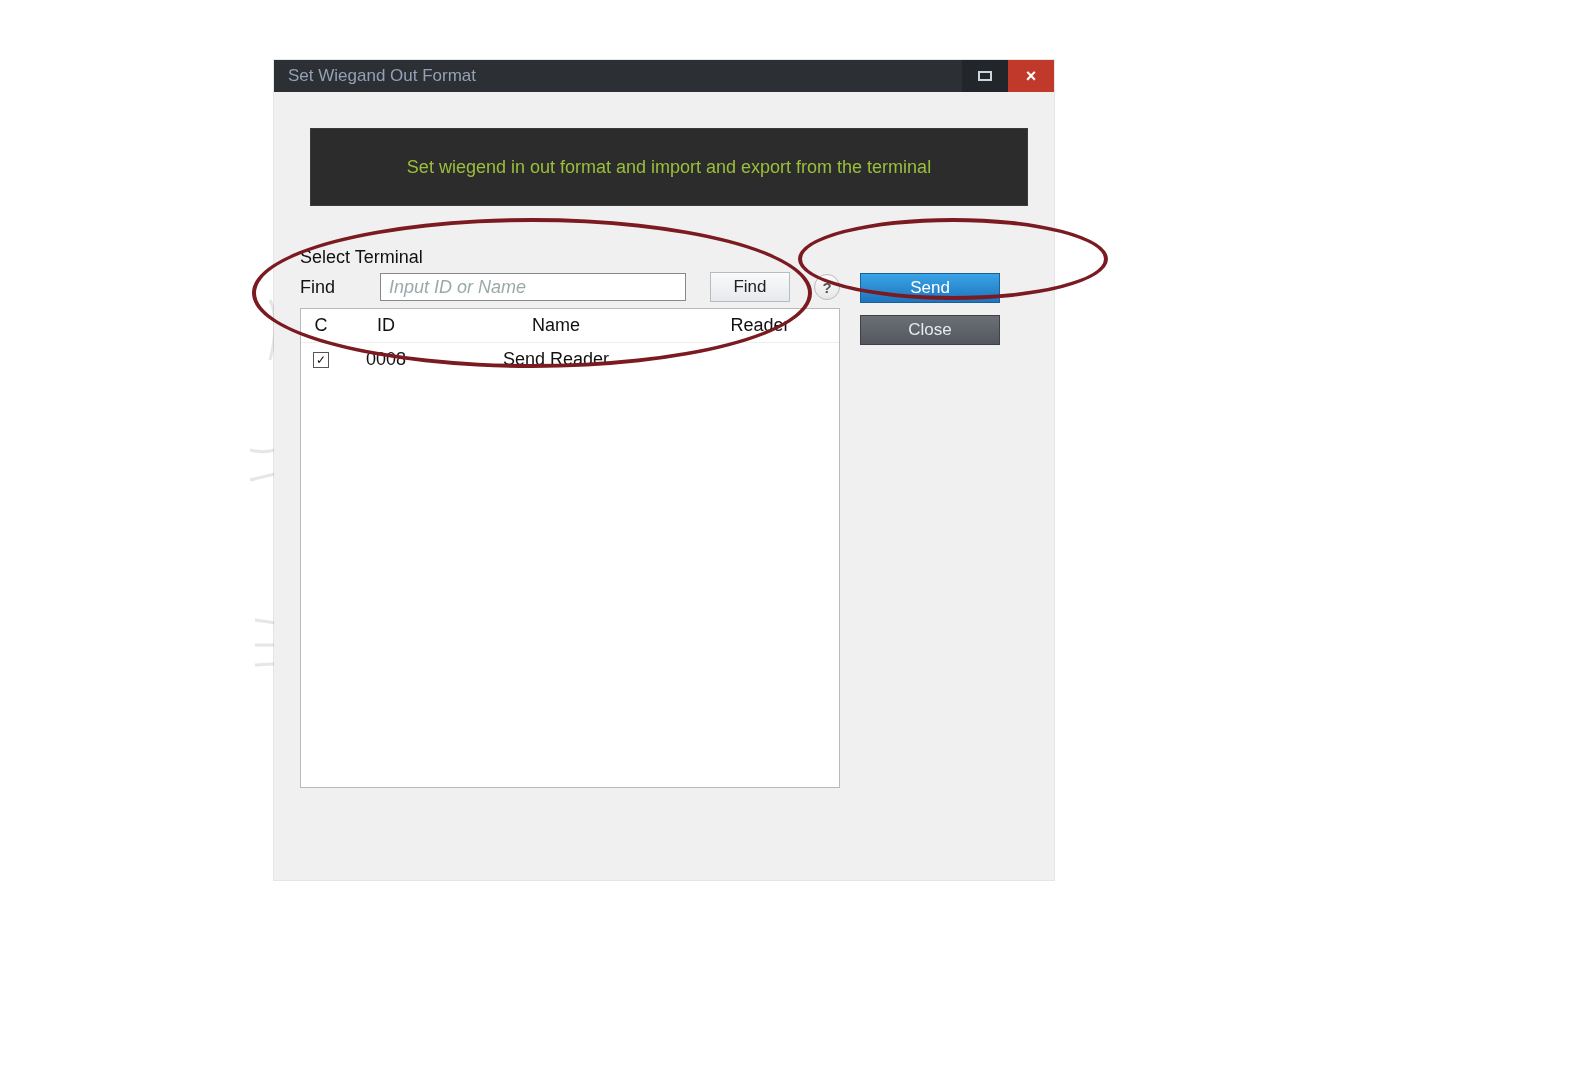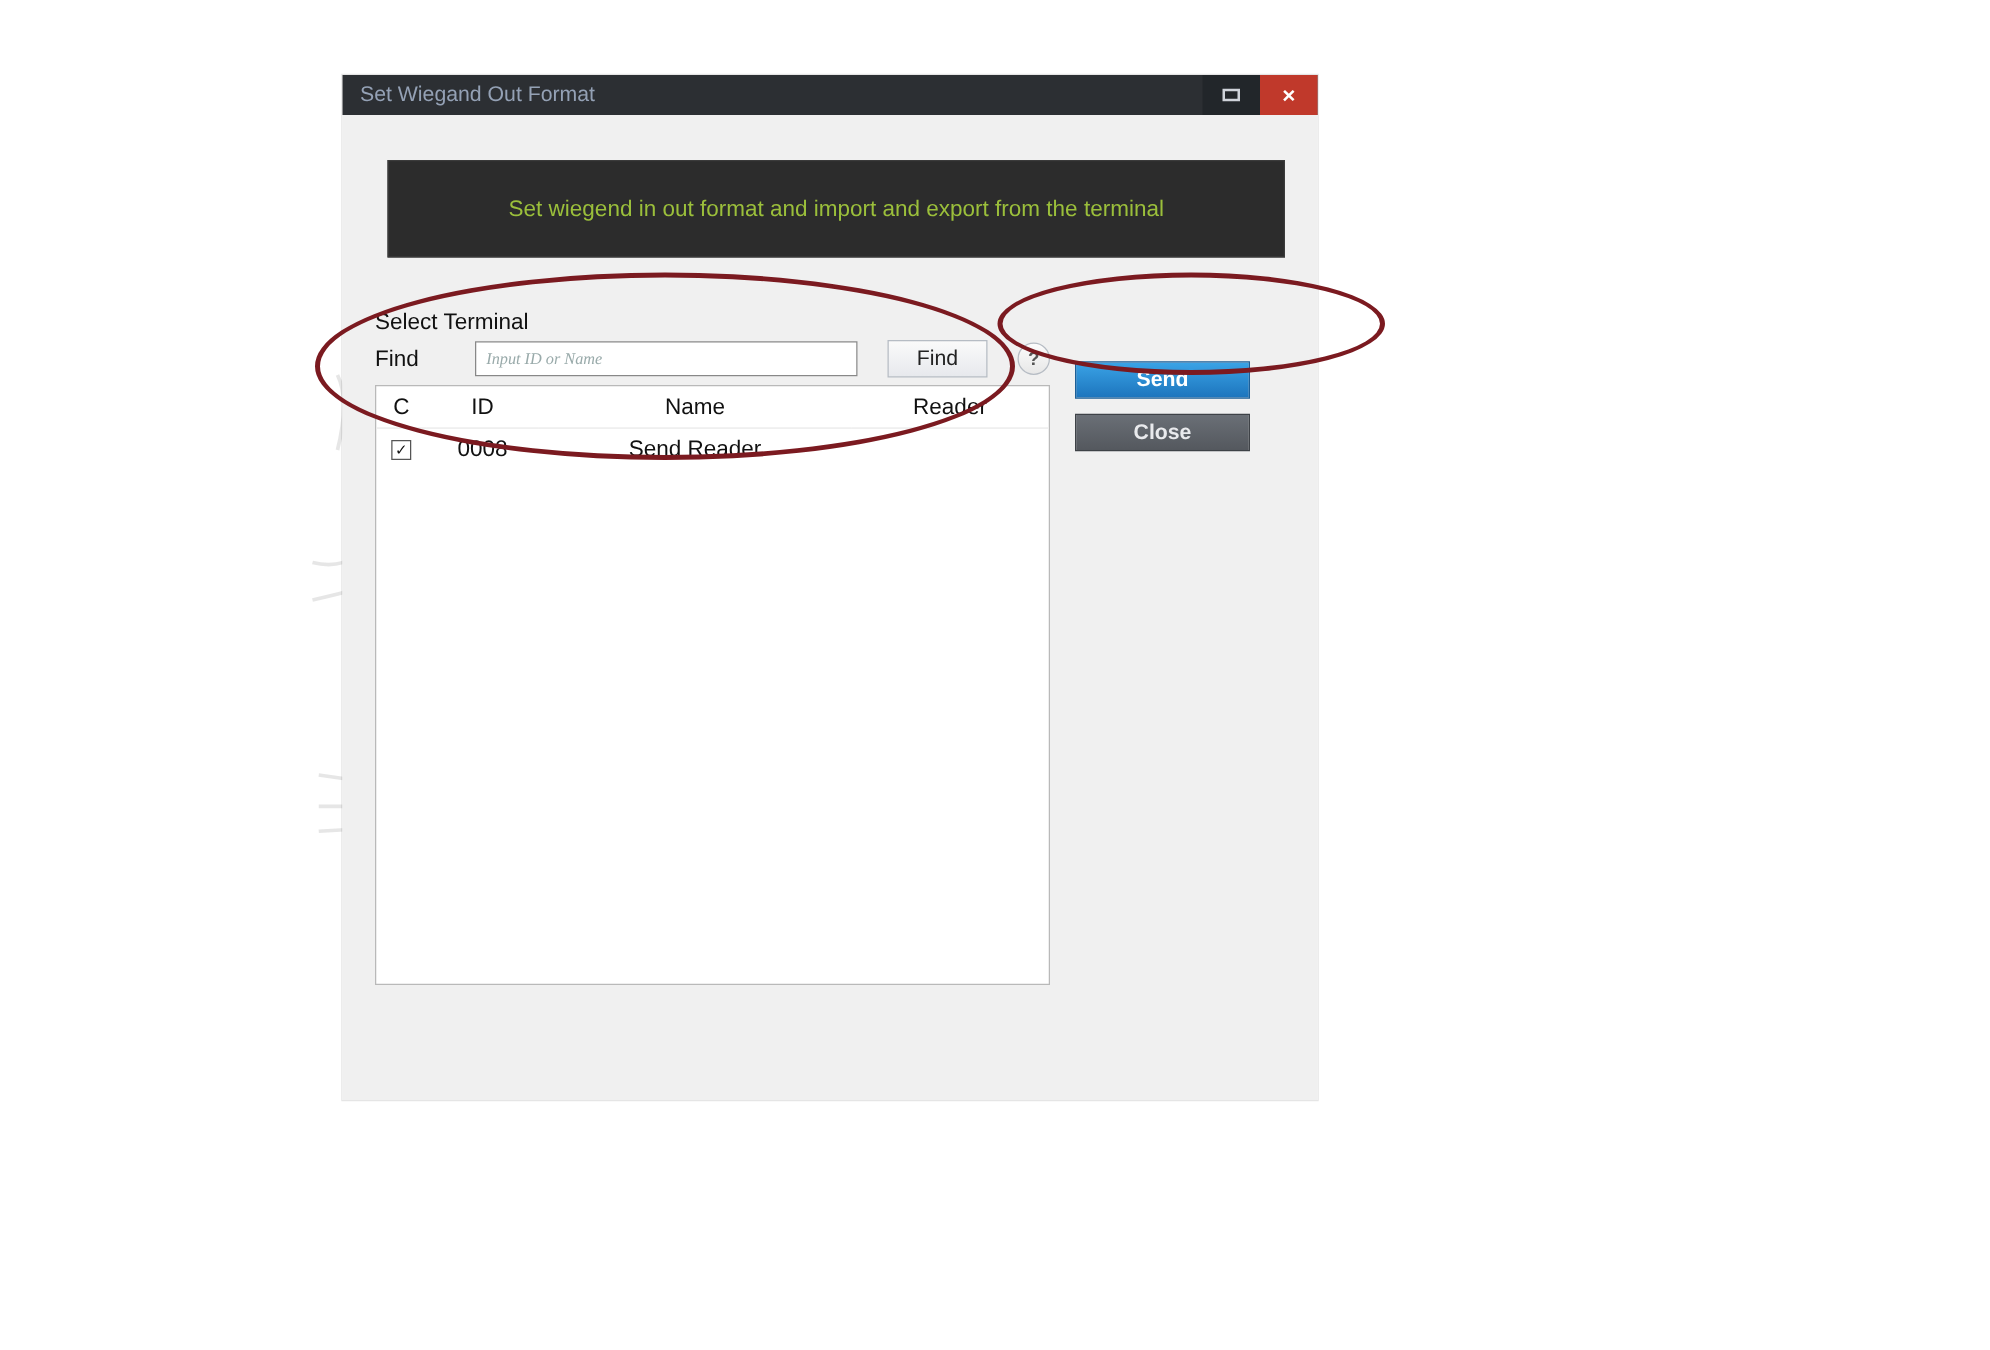--- a/index.html
+++ b/index.html
@@ -85,23 +85,22 @@
     .left-col {
       position: absolute;
       left: 0;
       top: 0;
       width: 540px;
       bottom: 0;
     }
     .right-col {
       position: absolute;
       left: 560px;
-      top: 16px;
+      top: 0;
       width: 150px;
-      font-weight: bold;
     }
     .section-label {
       color: #111;
       font-size: 18px;
       margin-bottom: 4px;
     }
     .find-row {
       display: flex;
       align-items: center;
       gap: 24px;
@@ -110,22 +109,22 @@
     .find-label {
       width: 56px;
       color: #111;
       font-size: 18px;
     }
     .find-input {
       flex: 1;
       height: 28px;
       border: 1px solid #888;
       padding: 0 8px;
-      font-family: Liberation Serif, serif;
-      font-size: 13px;
+      font-family: Liberation Sans, sans-serif;
+      font-size: 18px;
       color: #3b82f6;
       background: #fff;
     }
     .find-input::placeholder { color: #9aa; font-style: italic; }
     .btn {
       height: 30px;
       display: inline-flex;
       align-items: center;
       justify-content: center;
       font-size: 17px;

